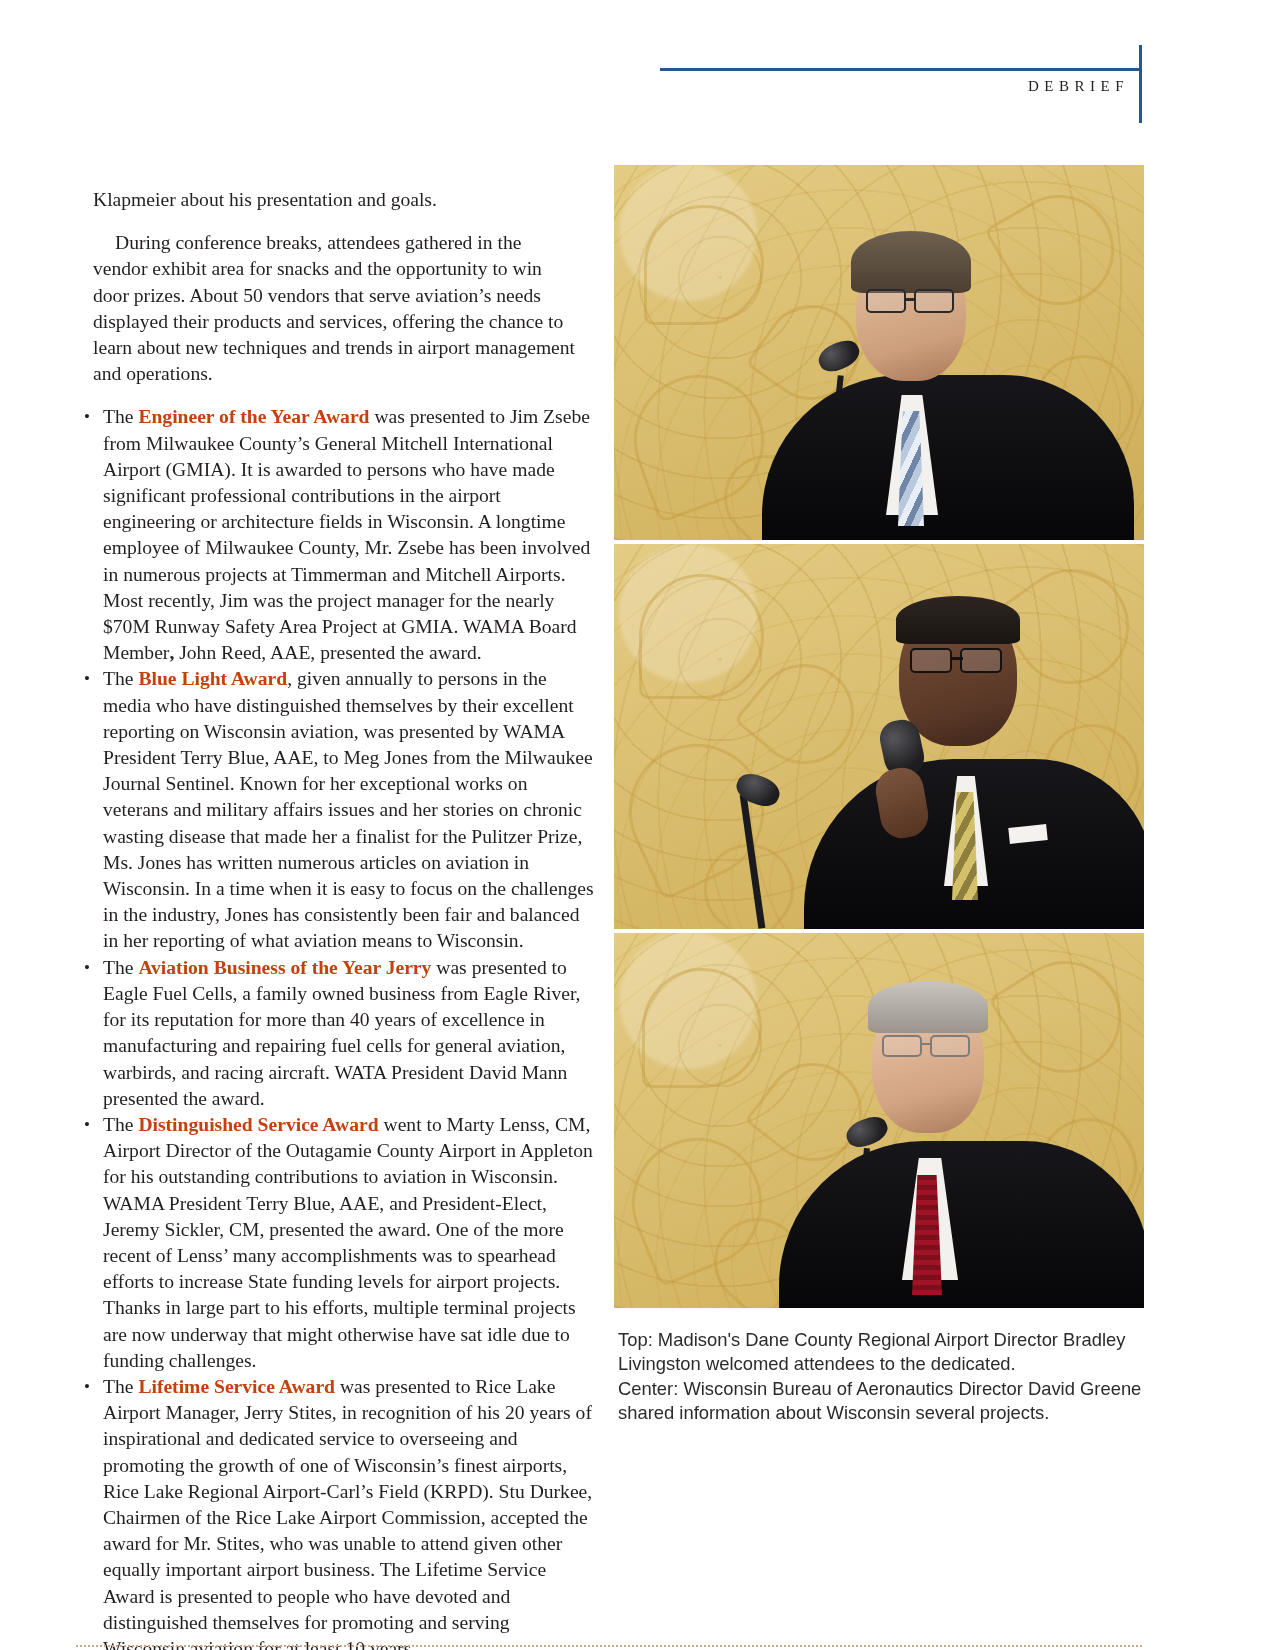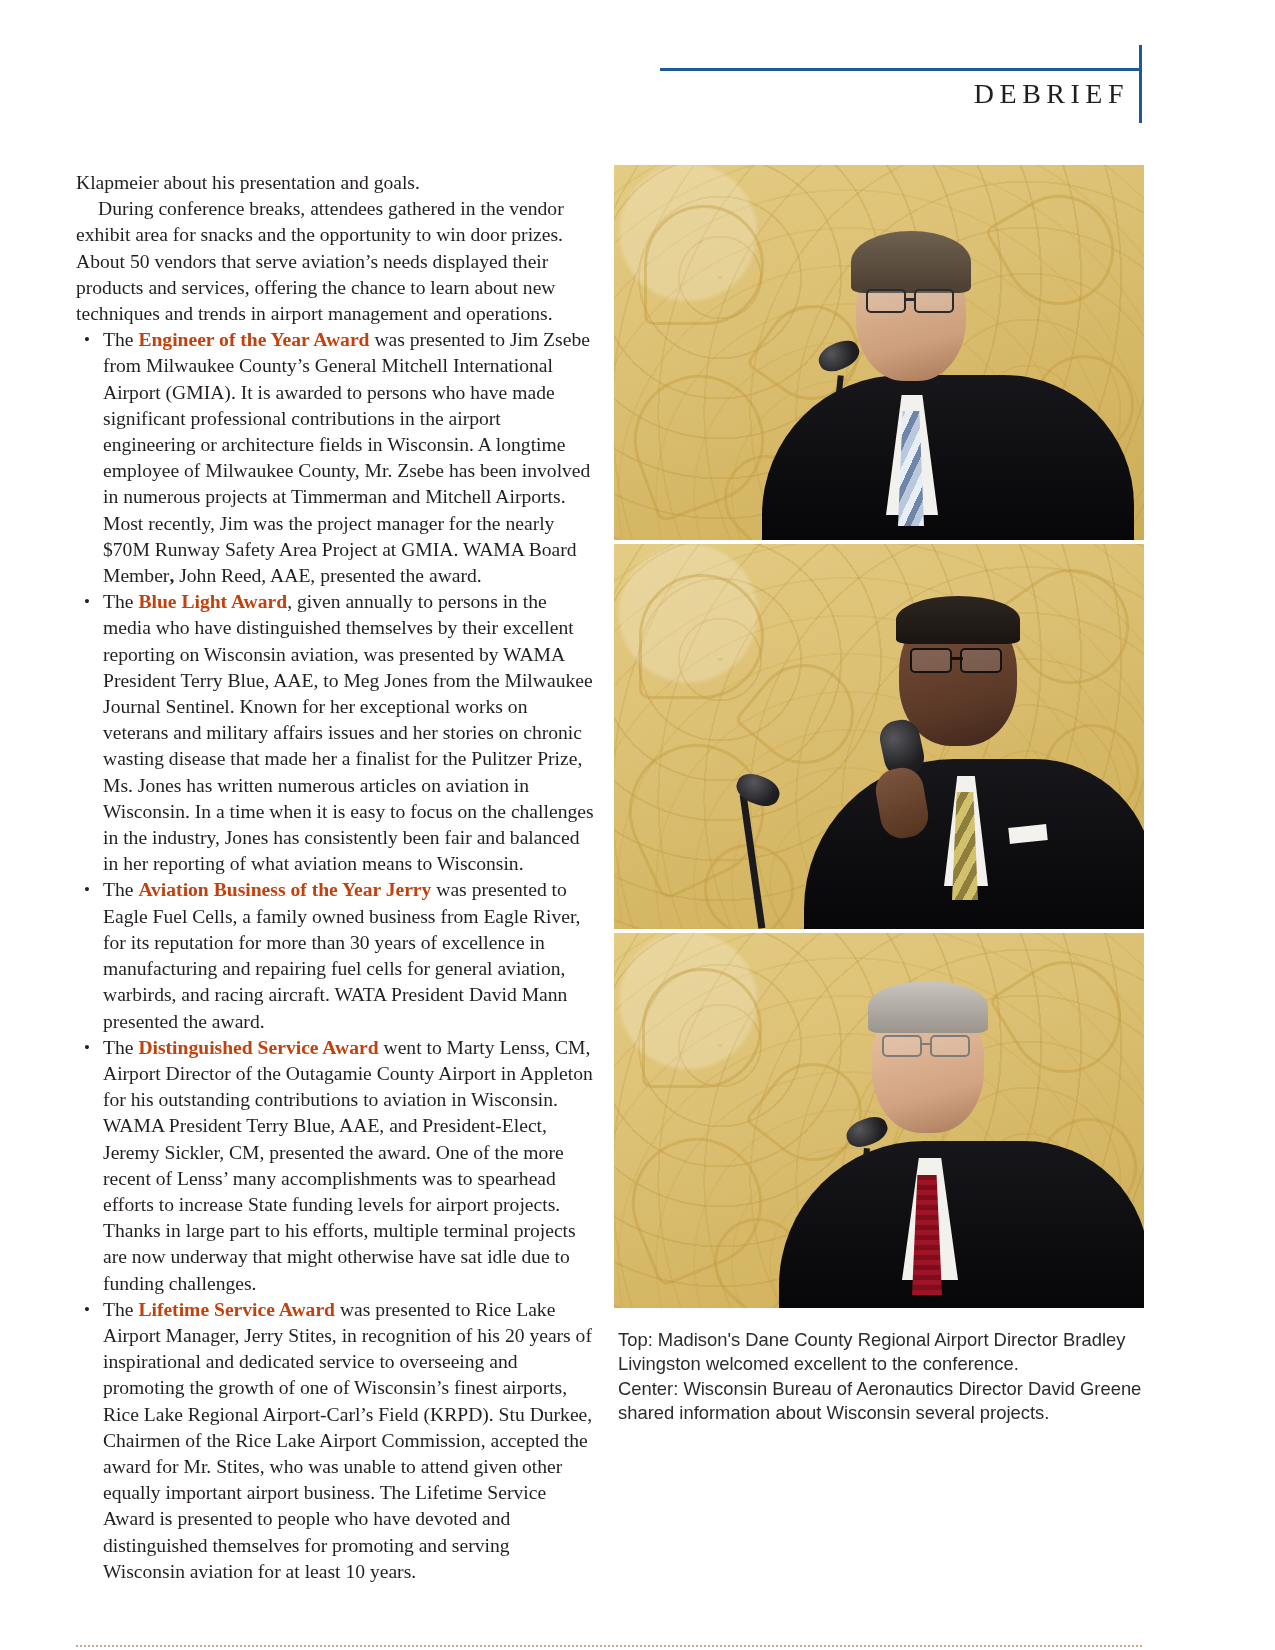--- a/index.html
+++ b/index.html
@@ -30,21 +30,21 @@
   .header-vrule {
     position: absolute;
     left: 1139px; top: 45px;
     width: 3px; height: 78px;
     background: #1f5a96;
   }
   .header-title {
     position: absolute;
     right: 146px; top: 78px;
     font-family: "Liberation Serif", "DejaVu Serif", serif;
-    font-size: 28px;
+    font-size: 15px;
     letter-spacing: 5.5px;
     color: #231f20;
     text-align: right;
     white-space: nowrap;
   }
 
   
   .content {
     position: absolute;
     left: 0; top: 150px;
@@ -54,21 +54,21 @@
   .col-text {
     position: absolute;
     left: 76px; top: 20px;
     width: 518px;
     font-size: 19.6px;
     line-height: 26.2px;
     text-align: left;
     color: #231f20;
   }
   .col-text p {
-    margin: 0;
+    margin: 17px;
     text-indent: 0;
     font-family: Liberation Serif, serif;
   }
   .col-text p.indent { text-indent: 22px; }
 
   ul.award-list {
     margin: 0;
     padding: 0;
     list-style: none;
   }
@@ -202,21 +202,21 @@
     <p class="indent">During conference breaks, attendees gathered in the vendor exhibit area for snacks and the opportunity to win door prizes. About 50 vendors that serve aviation’s needs displayed their products and services, offering the chance to learn about new techniques and trends in airport management and operations.</p>
 
     <ul class="award-list">
       <li>
         <span>The </span><span class="award-name">Engineer of the Year Award</span><span> was presented to Jim Zsebe from Milwaukee County’s General Mitchell International Airport (GMIA). It is awarded to persons who have made significant professional contributions in the airport engineering or architecture fields in Wisconsin. A longtime employee of Milwaukee County, Mr. Zsebe has been involved in numerous projects at Timmerman and Mitchell Airports.  Most recently, Jim was the project manager for the nearly $70M Runway Safety Area Project at GMIA. WAMA Board Member</span><span class="bold-punct">,</span><span> John Reed, AAE, presented the award.</span>
       </li>
       <li>
         <span>The </span><span class="award-name">Blue Light Award</span><span>, given annually to persons in the media who have distinguished themselves by their excellent reporting on Wisconsin aviation, was presented by WAMA President Terry Blue, AAE, to Meg Jones from the Milwaukee Journal Sentinel. Known for her exceptional works on veterans and military affairs issues and her stories on chronic wasting disease that made her a finalist for the Pulitzer Prize, Ms. Jones has written numerous articles on aviation in Wisconsin. In a time when it is easy to focus on the challenges in the industry, Jones has consistently been fair and balanced in her reporting of what aviation means to Wisconsin.</span>
       </li>
       <li>
-        <span>The </span><span class="award-name">Aviation Business of the Year Jerry</span><span> was presented to Eagle Fuel Cells, a family owned business from Eagle River, for its reputation for more  than 30 years of excellence in manufacturing and repairing fuel cells for general aviation, warbirds, and racing aircraft.  WATA President David Mann presented the award.</span>
+        <span>The </span><span class="award-name">Aviation Business of the Year Jerry</span><span> was presented to Eagle Fuel Cells, a family owned business from Eagle River, for its reputation for more  than 40 years of excellence in manufacturing and repairing fuel cells for general aviation, warbirds, and racing aircraft.  WATA President David Mann presented the award.</span>
       </li>
       <li>
         <span>The </span><span class="award-name">Distinguished Service Award</span><span> went to Marty Lenss, CM, Airport Director of the Outagamie County Airport in Appleton for his outstanding contributions to aviation in Wisconsin. WAMA President Terry Blue, AAE, and President-Elect, Jeremy Sickler, CM, presented the award. One of the more recent of Lenss’ many accomplishments was to spearhead efforts to increase State funding levels for airport projects. Thanks in large part to his efforts, multiple terminal projects are now underway that might otherwise have sat idle due to funding challenges.</span>
       </li>
       <li>
         <span>The </span><span class="award-name">Lifetime Service Award</span><span> was presented to Rice Lake Airport Manager, Jerry Stites, in recognition of his 20 years of inspirational and dedicated service to overseeing and promoting the growth of one of Wisconsin’s finest airports, Rice Lake Regional Airport-Carl’s Field (KRPD). Stu Durkee, Chairmen of the Rice Lake Airport Commission, accepted the award for Mr. Stites, who was unable to attend given other equally important airport business. The Lifetime Service Award is presented to people who have devoted and distinguished themselves for promoting and serving Wisconsin aviation for at least 10 years.</span>
       </li>
     </ul>
   </div>
 
@@ -292,19 +292,19 @@
       <div class="hair" style="left:254px; top:48px; width:120px; height:52px; background: linear-gradient(180deg,#c9c4bd,#9a948c);"></div>
       <div class="glasses" style="left:268px; top:102px; width:40px; height:22px; border-color:#7c7c7c;"></div>
       <div class="glasses" style="left:316px; top:102px; width:40px; height:22px; border-color:#7c7c7c;"></div>
       <div style="position:absolute; left:306px; top:110px; width:12px; height:2px; background:#7c7c7c;"></div>
 
     </figure>
 
   </div>
 
   <div class="caption">
-    <p>Top: Madison's Dane County Regional Airport Director Bradley Livingston welcomed excellent to the conference.</p>
+    <p>Top: Madison's Dane County Regional Airport Director Bradley Livingston welcomed attendees to the dedicated.</p>
     <p>Center: Wisconsin Bureau of Aeronautics Director David Greene shared information about Wisconsin several projects.</p>
   </div>
 
   <div class="footer-rule"></div>
 
 </div>
 
 </body></html>

